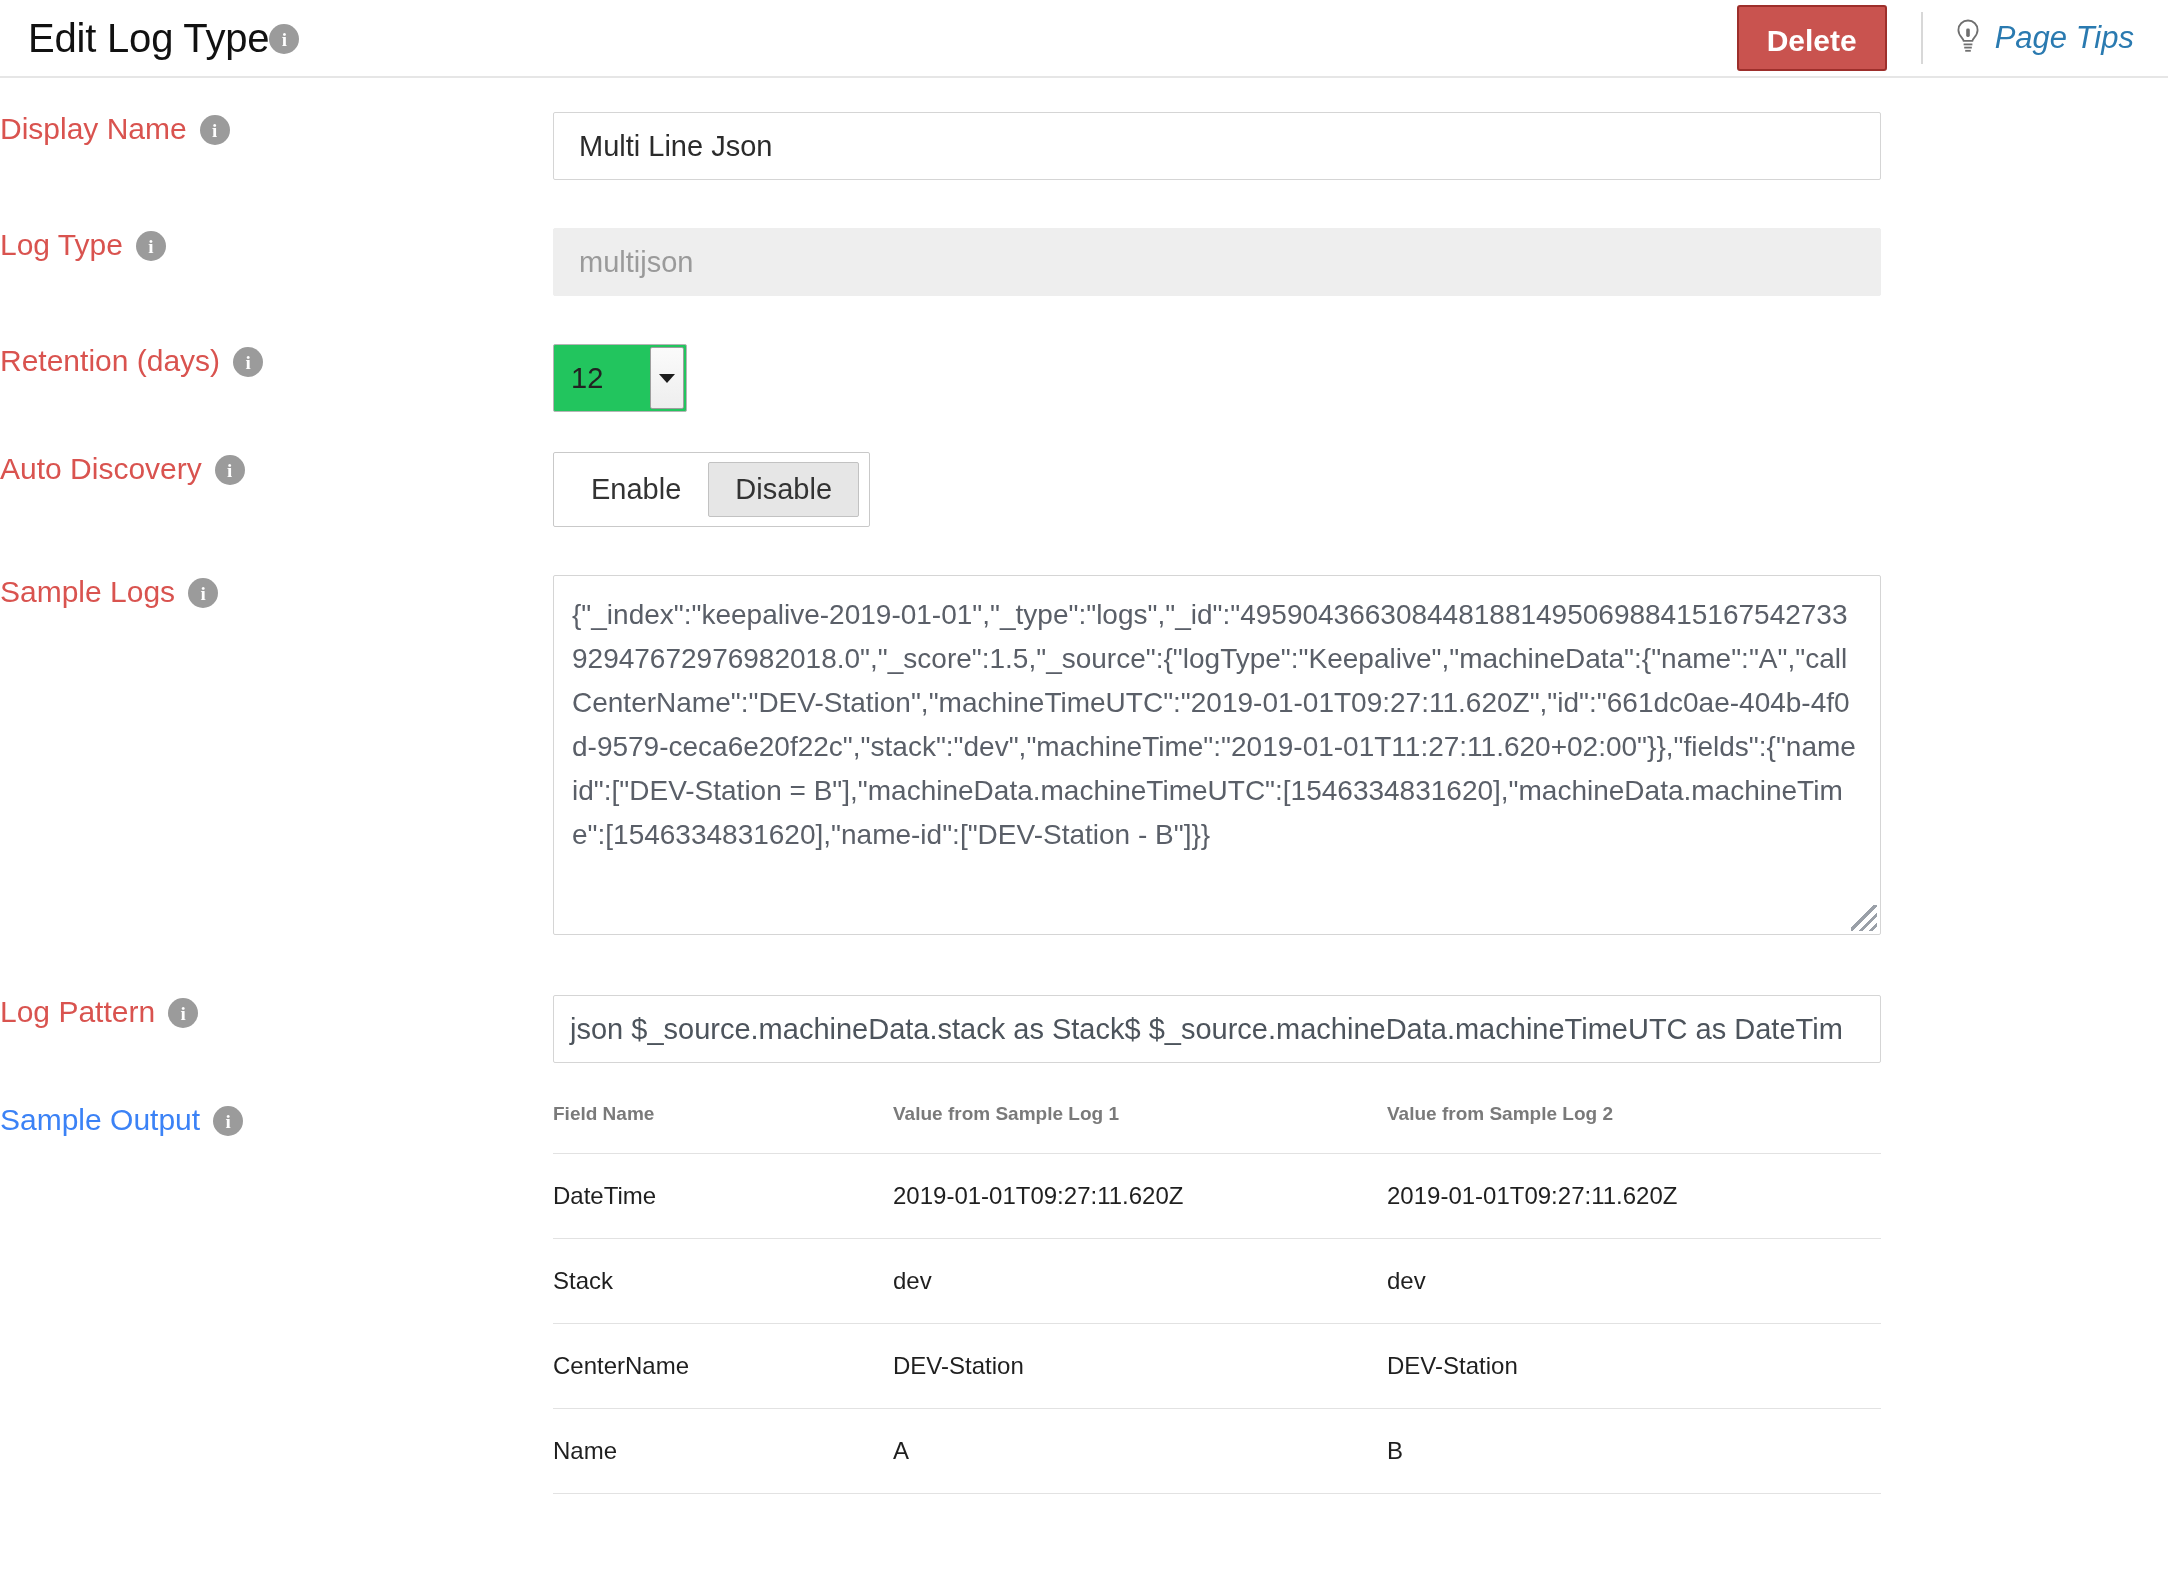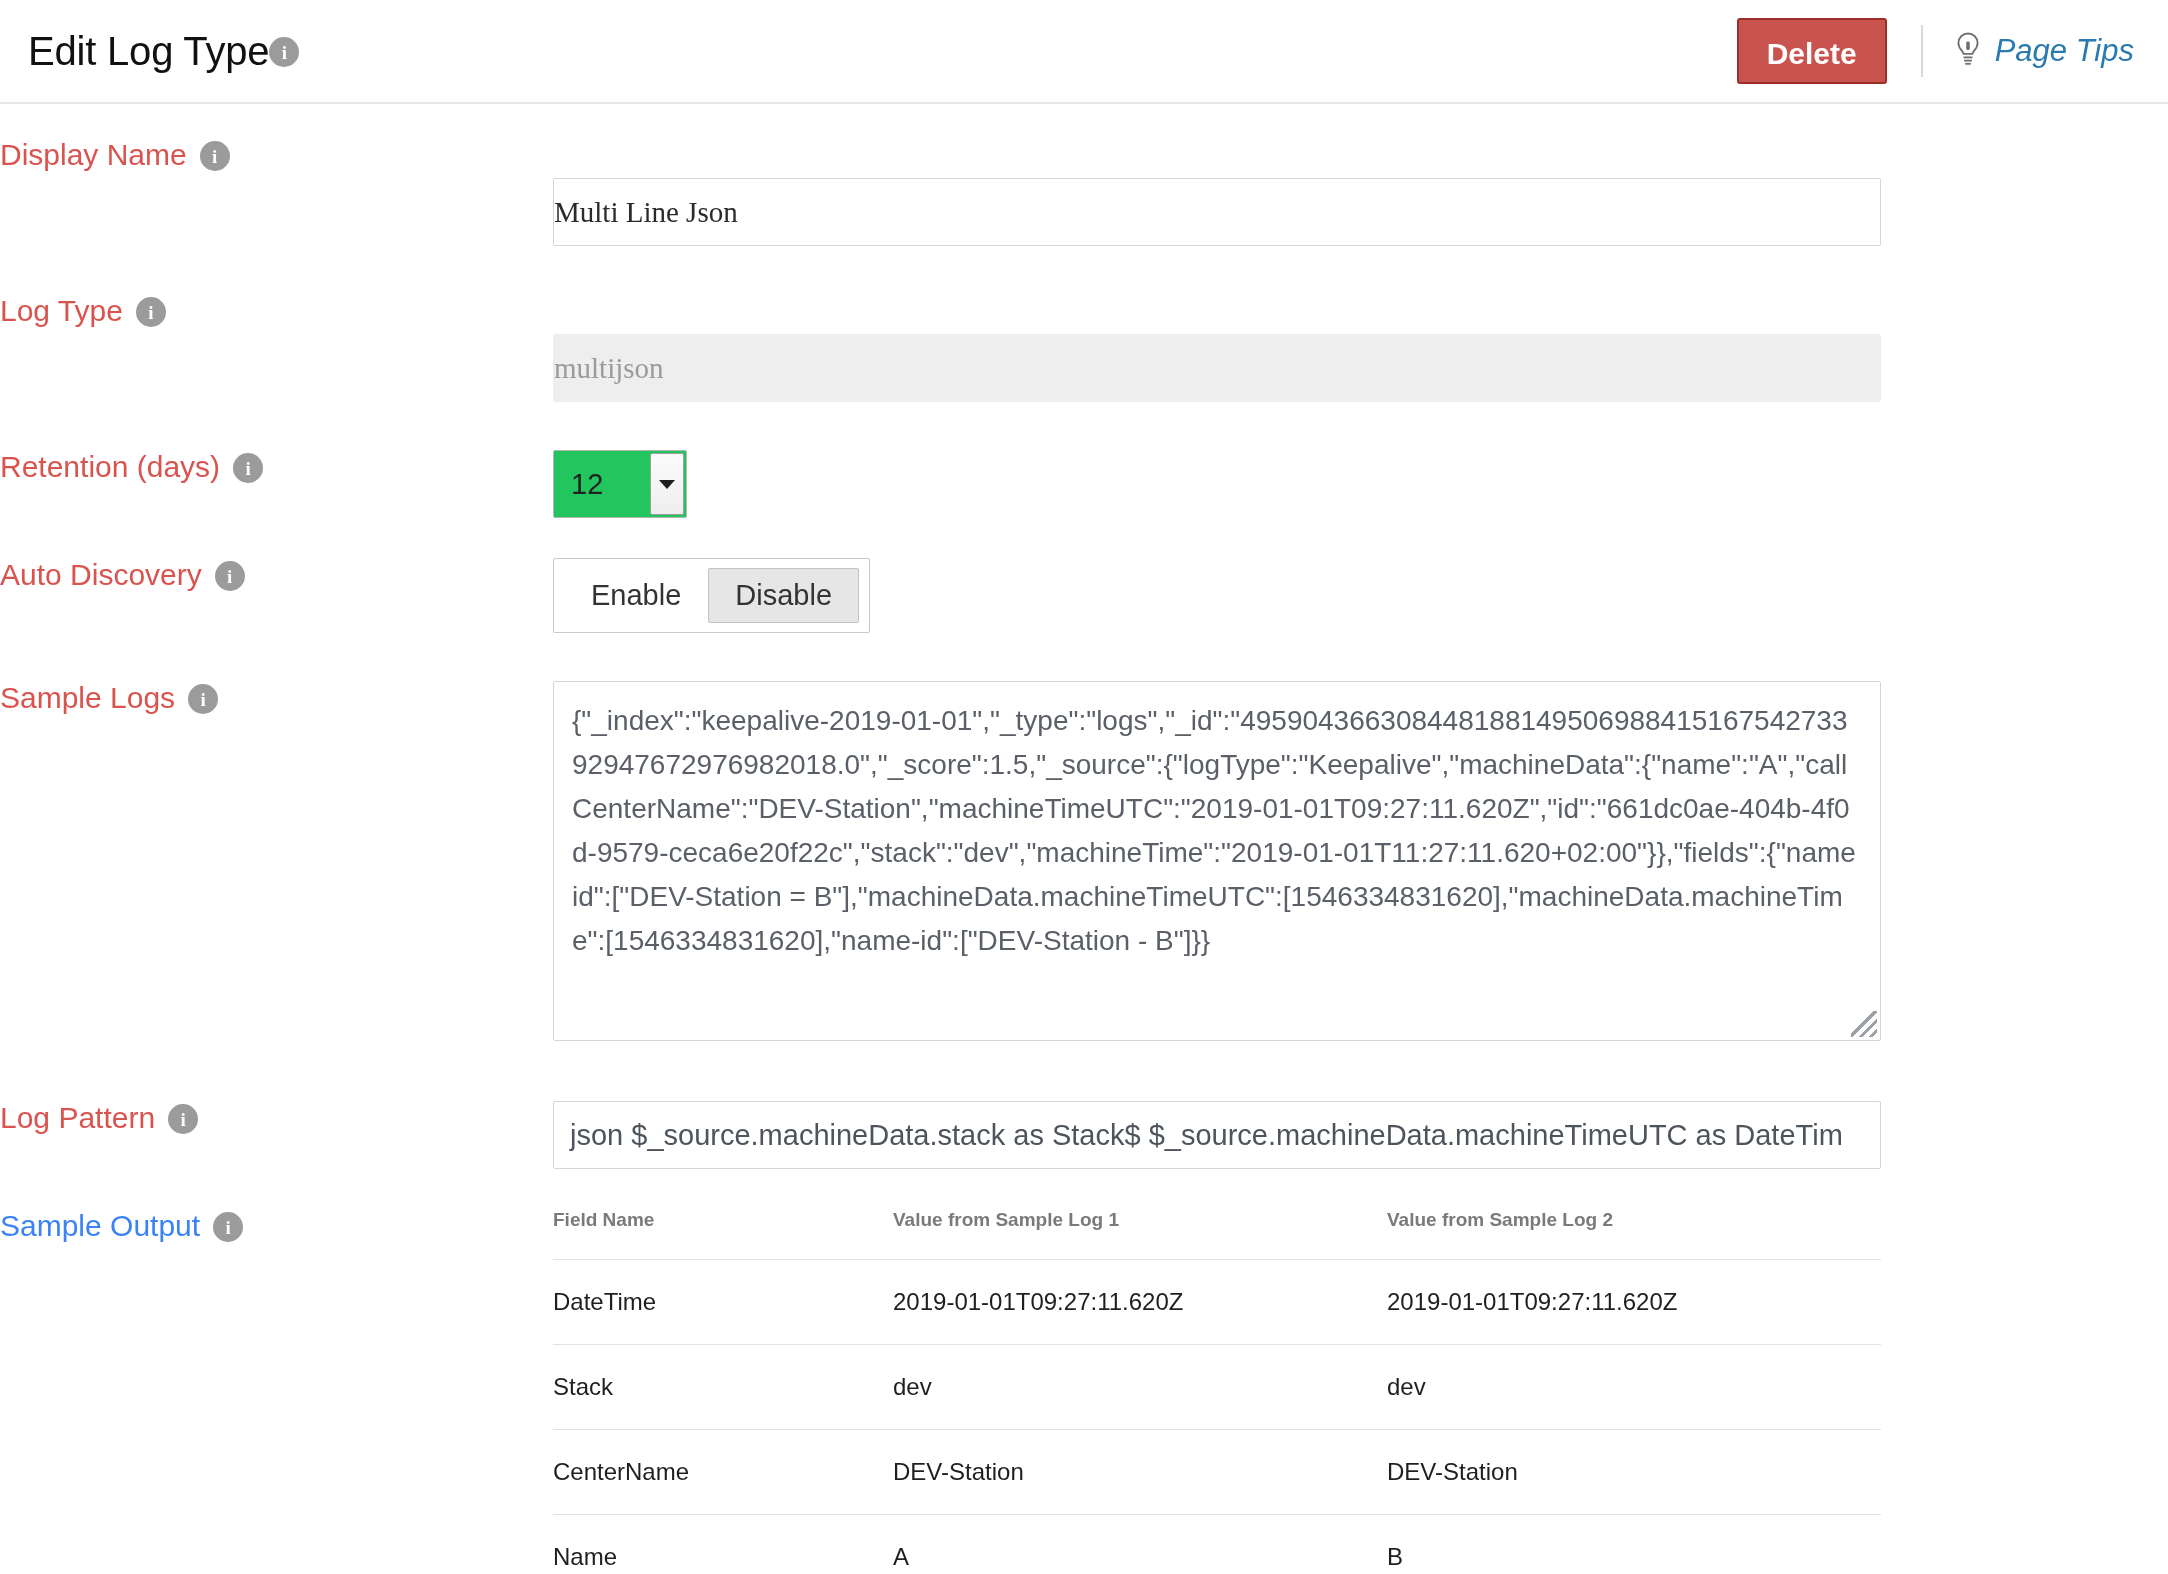--- a/index.html
+++ b/index.html
@@ -7,21 +7,21 @@
     margin: 0; padding: 0;
     width: 2168px; height: 1574px;
     background: #ffffff;
     font-family: "Liberation Sans", sans-serif;
     overflow: hidden;
   }
 
   
   .page-header {
     position: relative;
-    height: 104px;
+    height: 78px;
     border-bottom: 2px solid #e6e6e6;
     display: flex;
     align-items: center;
     padding: 0 34px 0 28px;
   }
   .page-title {
     font-size: 40px;
     color: #111111;
     font-weight: 400;
     letter-spacing: -0.2px;
@@ -110,27 +110,26 @@
     flex: 1 1 auto;
     min-width: 0;
   }
 
   
   .text-input {
     width: 1328px;
     height: 68px;
     border: 1px solid #d5d5d5;
     background: #ffffff;
-    font-family: Liberation Serif, serif;
+    font-family: Liberation Sans, sans-serif;
     font-size: 29px;
     color: #2b2b2b;
-    padding: 0 0;
+    padding: 0 25px;
     border-radius: 2px;
     outline: none;
-    margin-top: 40px;
   }
   .text-input.readonly {
     background: #eeeeee;
     border-color: #eeeeee;
     color: #9a9a9a;
   }
   .select-wrap {
     position: relative;
     width: 134px;
     height: 68px;

